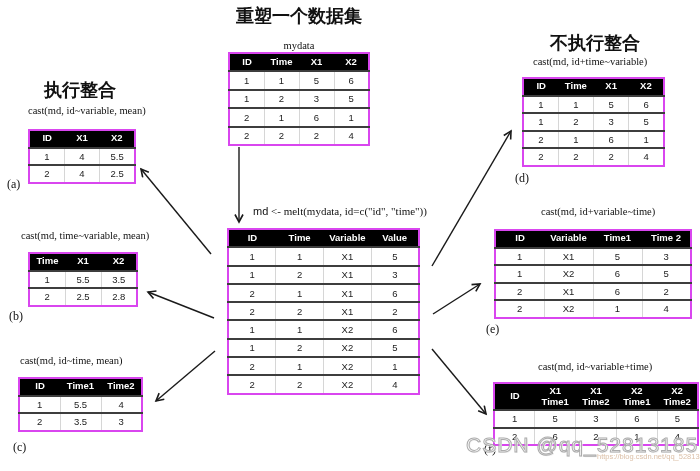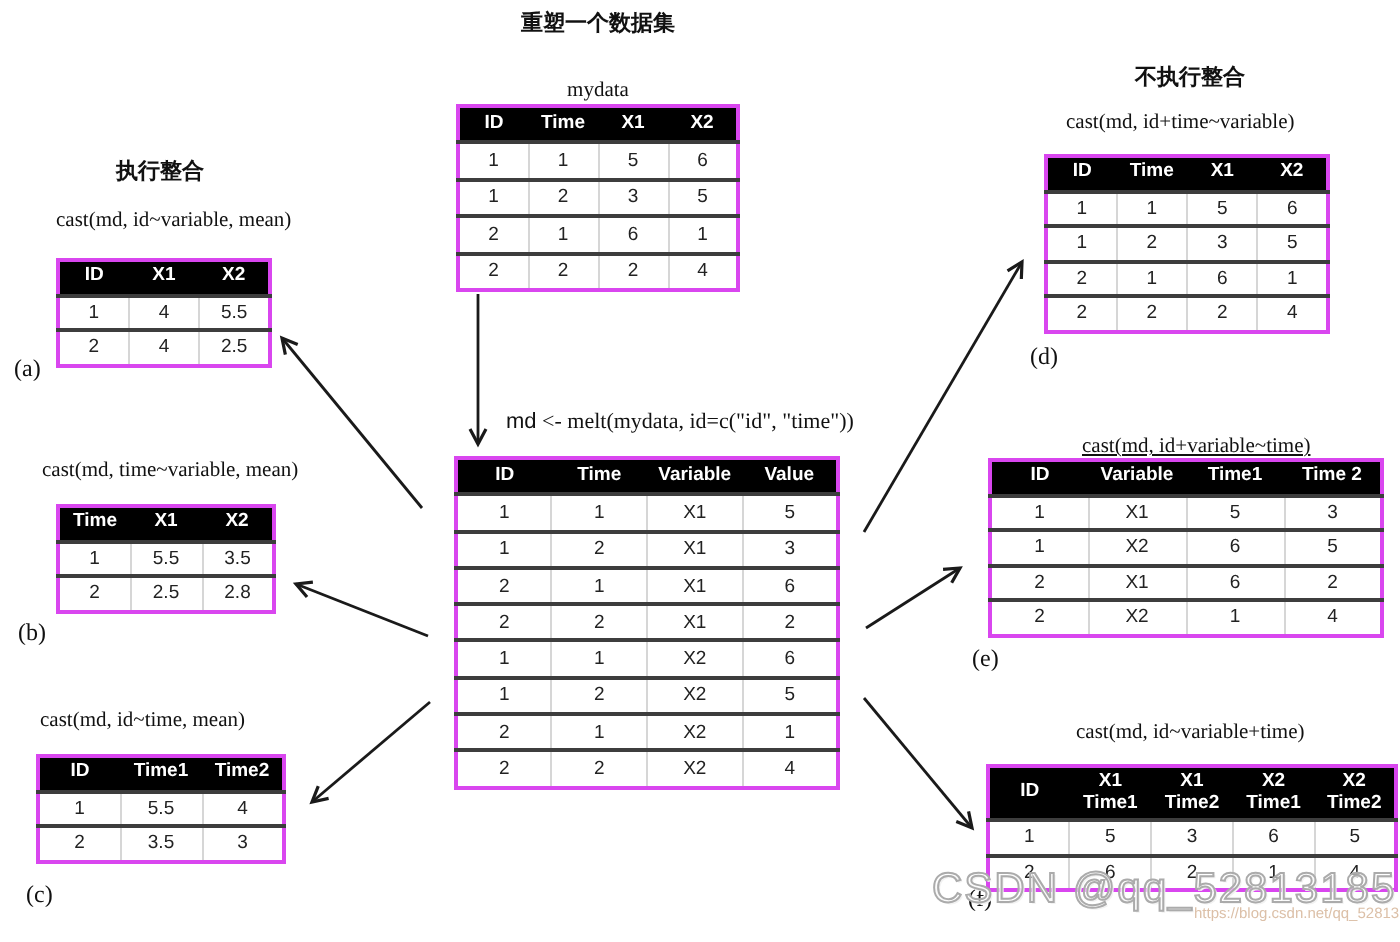--- a/index.html
+++ b/index.html
@@ -3,21 +3,21 @@
 <meta charset="utf-8">
 <style>
   html,body { margin:0; padding:0; background:#ffffff; }
   .canvas {
     position:relative; width:700px; height:471px; background:#ffffff;
     font-family:"Liberation Sans", sans-serif; overflow:hidden;
   }
   svg.arrows { position:absolute; left:0; top:0; width:700px; height:471px; z-index:1; pointer-events:none; }
   .arrow-line { stroke:#1a1a1a; stroke-width:1.4; }
 
-  .cjk-title { position:absolute; z-index:2; font-weight:bold; font-size:11px; color:#111;
+  .cjk-title { position:absolute; z-index:2; font-weight:bold; font-size:18px; color:#111;
                text-align:center; white-space:nowrap; }
   .caption   { position:absolute; z-index:2; font-family:"Liberation Serif", serif;
                font-size:10.5px; color:#111; white-space:nowrap; }
   .fig-label { position:absolute; z-index:2; font-family:"Liberation Serif", serif;
                font-size:12px; color:#111; }
   .code-line { position:absolute; z-index:2; font-size:11px; color:#111; white-space:nowrap; }
   .code-sans { font-family:"Liberation Sans", sans-serif; }
   .code-serif{ font-family:"Liberation Serif", serif; }
 
   table.tbl { position:absolute; z-index:2; border-collapse:collapse; table-layout:fixed;
@@ -43,21 +43,21 @@
 
   #title-main  { left:228px; top:4px;  width:142px; }
   #title-left  { left:30px;  top:78px; width:100px; }
   #title-right { left:545px; top:31px; width:100px; }
 
   #cap-mydata { left:228px; top:40px; width:142px; text-align:center; }
   #cap-a { left:28px;  top:105px; }
   #cap-b { left:21px;  top:230px; }
   #cap-c { left:20px;  top:355px; }
   #cap-d { left:533px; top:56px;  }
-  #cap-e { left:541px; top:218px;text-decoration:underline; }
+  #cap-e { left:541px; top:206px; }
   #cap-f { left:538px; top:361px; }
 
   #lab-a { left:7px;   top:177px; }
   #lab-b { left:9px;   top:309px; }
   #lab-c { left:13px;  top:440px; }
   #lab-d { left:515px; top:171px; }
   #lab-e { left:486px; top:322px; }
   #lab-f { left:484px; top:442px; }
 
   #melt-code { left:253px; top:205px; }

